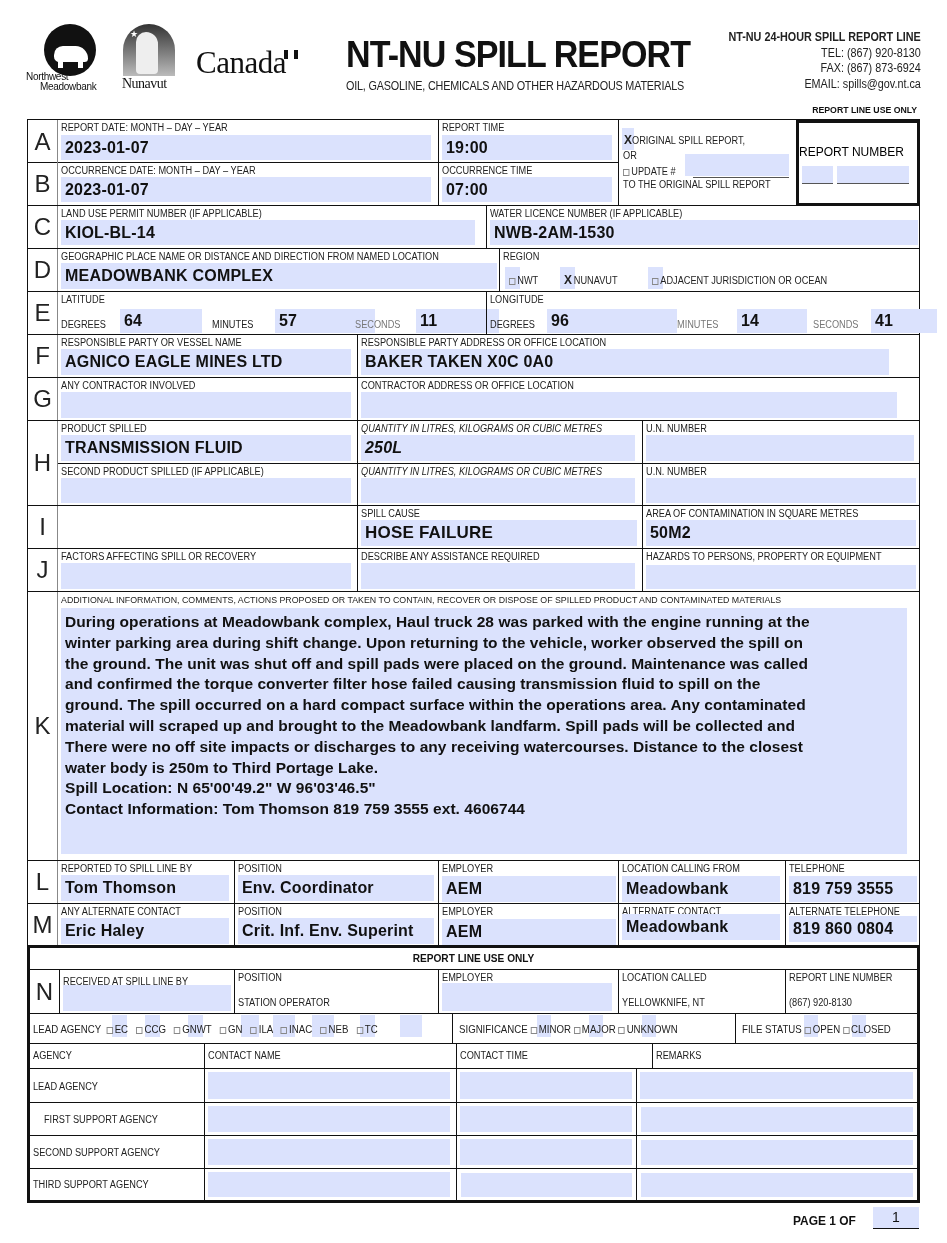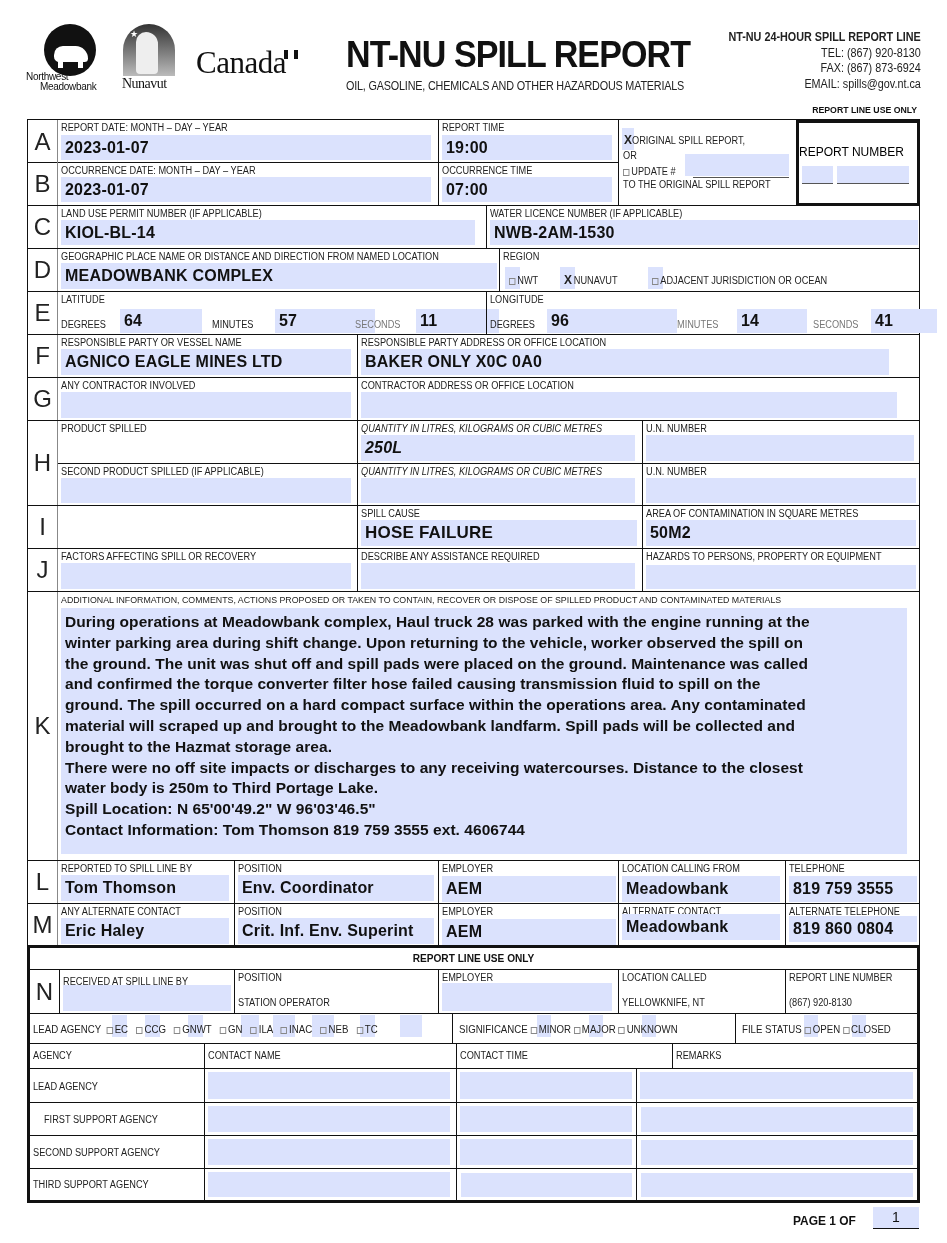--- a/index.html
+++ b/index.html
@@ -184,41 +184,42 @@
   </div>
 
   <div class="row" style="top:215px;height:43px;">
     <div class="letter" style="top:0;height:42px;">F</div>
     <div class="cell" style="left:30px;width:299px;border-left:none;">
       <div class="lbl">RESPONSIBLE PARTY OR VESSEL NAME</div>
       <div class="fld" style="left:3px;top:14px;width:290px;height:26px;">AGNICO EAGLE MINES LTD</div>
     </div>
     <div class="cell" style="left:329px;width:562px;">
       <div class="lbl">RESPONSIBLE PARTY ADDRESS OR OFFICE LOCATION</div>
-      <div class="fld" style="left:3px;top:14px;width:528px;height:26px;">BAKER ONLY X0C 0A0</div>
+      <div class="fld" style="left:3px;top:14px;width:528px;height:26px;">BAKER TAKEN X0C 0A0</div>
     </div>
   </div>
 
   <div class="row" style="top:258px;height:43px;">
     <div class="letter" style="top:0;height:42px;">G</div>
     <div class="cell" style="left:30px;width:299px;border-left:none;">
       <div class="lbl">ANY CONTRACTOR INVOLVED</div>
       <div class="fld" style="left:3px;top:14px;width:290px;height:26px;"></div>
     </div>
     <div class="cell" style="left:329px;width:562px;">
       <div class="lbl">CONTRACTOR ADDRESS OR OFFICE LOCATION</div>
       <div class="fld" style="left:3px;top:14px;width:536px;height:26px;"></div>
     </div>
   </div>
 
   <div class="row" style="top:301px;height:85px;">
     <div class="letter" style="top:0;height:84px;">H</div>
     <div style="position:absolute;left:30px;top:42px;width:861px;border-top:1px solid #111;"></div>
     <div class="cell" style="left:30px;width:299px;border-left:none;">
       <div class="lbl">PRODUCT SPILLED</div>
+      <div class="fld" style="left:3px;top:14px;width:290px;height:26px;">TRANSMISSION FLUID</div>
       <div class="lbl" style="top:45px;">SECOND PRODUCT SPILLED (IF APPLICABLE)</div>
       <div class="fld" style="left:3px;top:57px;width:290px;height:25px;"></div>
     </div>
     <div class="cell" style="left:329px;width:285px;font-style:italic;">
       <div class="lbl">QUANTITY IN LITRES, KILOGRAMS OR CUBIC METRES</div>
       <div class="fld" style="left:3px;top:14px;width:274px;height:26px;">250L</div>
       <div class="lbl" style="top:45px;">QUANTITY IN LITRES, KILOGRAMS OR CUBIC METRES</div>
       <div class="fld" style="left:3px;top:57px;width:274px;height:25px;"></div>
     </div>
     <div class="cell" style="left:614px;width:277px;">
@@ -260,21 +261,20 @@
   <div class="row" style="top:472px;height:269px;">
     <div class="letter" style="top:0;height:268px;">K</div>
     <div class="lbl" style="left:33px;top:2px;font-size:9.8px;transform:scaleX(0.9);">ADDITIONAL INFORMATION, COMMENTS, ACTIONS PROPOSED OR TAKEN TO CONTAIN, RECOVER OR DISPOSE OF SPILLED PRODUCT AND CONTAMINATED MATERIALS</div>
     <div class="comments">
       <div>During operations at Meadowbank complex, Haul truck 28 was parked with the engine running at the</div>
       <div>winter parking area during shift change.  Upon returning to the vehicle, worker observed the spill on</div>
       <div>the ground.  The unit was shut off and spill pads were placed on the ground.  Maintenance was called</div>
       <div>and confirmed the torque converter filter hose failed causing transmission fluid to spill on the</div>
       <div>ground.  The spill occurred on a hard compact surface within the operations area.  Any contaminated</div>
       <div>material will scraped up and brought to the Meadowbank landfarm.  Spill pads will be collected and</div>
-      <div>brought to the Hazmat storage area.</div>
       <div>There were no off site impacts or discharges to any receiving watercourses.  Distance to the closest</div>
       <div>water body is 250m to Third Portage Lake.</div>
       <div>Spill Location: N 65'00'49.2"  W 96'03'46.5"</div>
       <div>Contact Information: Tom Thomson 819 759 3555 ext. 4606744</div>
     </div>
   </div>
 
   <div class="row" style="top:741px;height:43px;">
     <div class="letter" style="top:0;height:42px;">L</div>
     <div class="cell" style="left:30px;width:176px;border-left:none;">
@@ -401,21 +401,21 @@
   <div class="row" style="top:96px;height:25px;">
     <div class="cell first" style="left:0;width:174px;">
         <div class="lbl" style="top:6px;">AGENCY</div>
       </div>
     <div class="cell" style="left:174px;width:252px;">
         <div class="lbl" style="top:6px;">CONTACT NAME</div>
       </div>
     <div class="cell" style="left:426px;width:180px;">
         <div class="lbl" style="top:6px;">CONTACT TIME</div>
       </div>
-    <div class="cell" style="left:642px;width:238px;">
+    <div class="cell" style="left:622px;width:238px;">
         <div class="lbl" style="top:6px;">REMARKS</div>
       </div>
   </div>
 
   <div class="row" style="top:121px;height:34px;">
     <div class="cell first" style="left:0;width:174px;">
         <div class="lbl" style="top:12px;">LEAD AGENCY</div>
       </div>
     <div class="cell" style="left:174px;width:252px;">
         <div class="fld" style="left:3px;top:3px;width:242px;height:27px;"></div>

